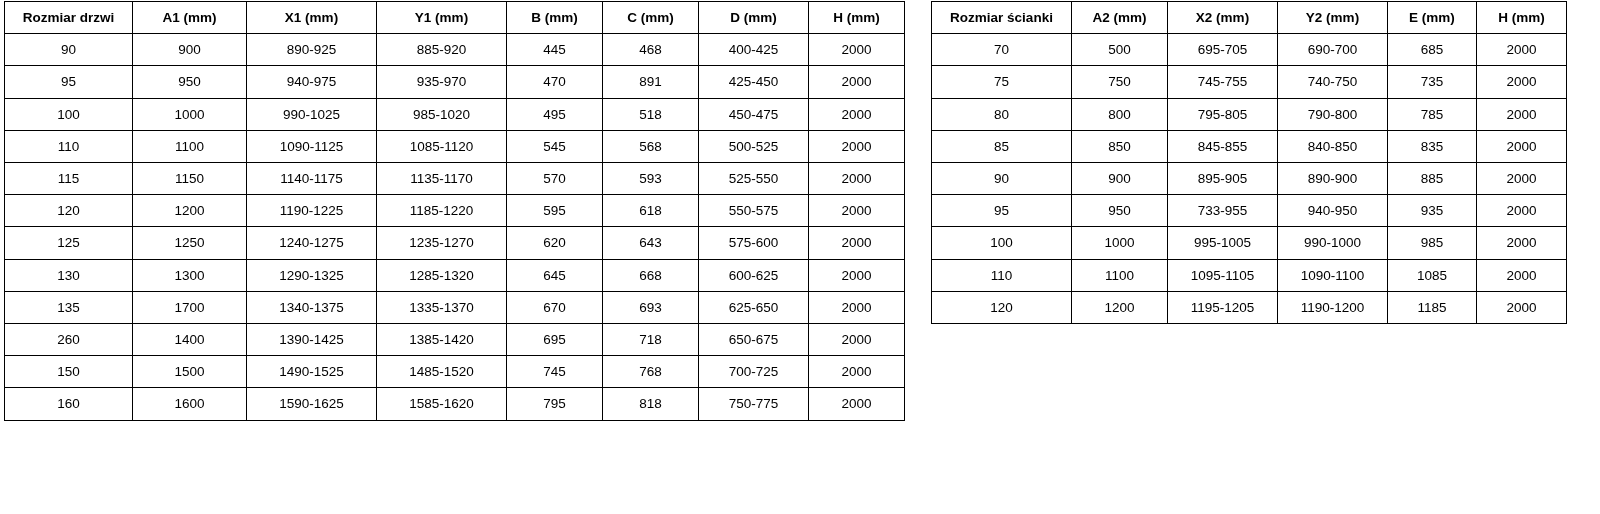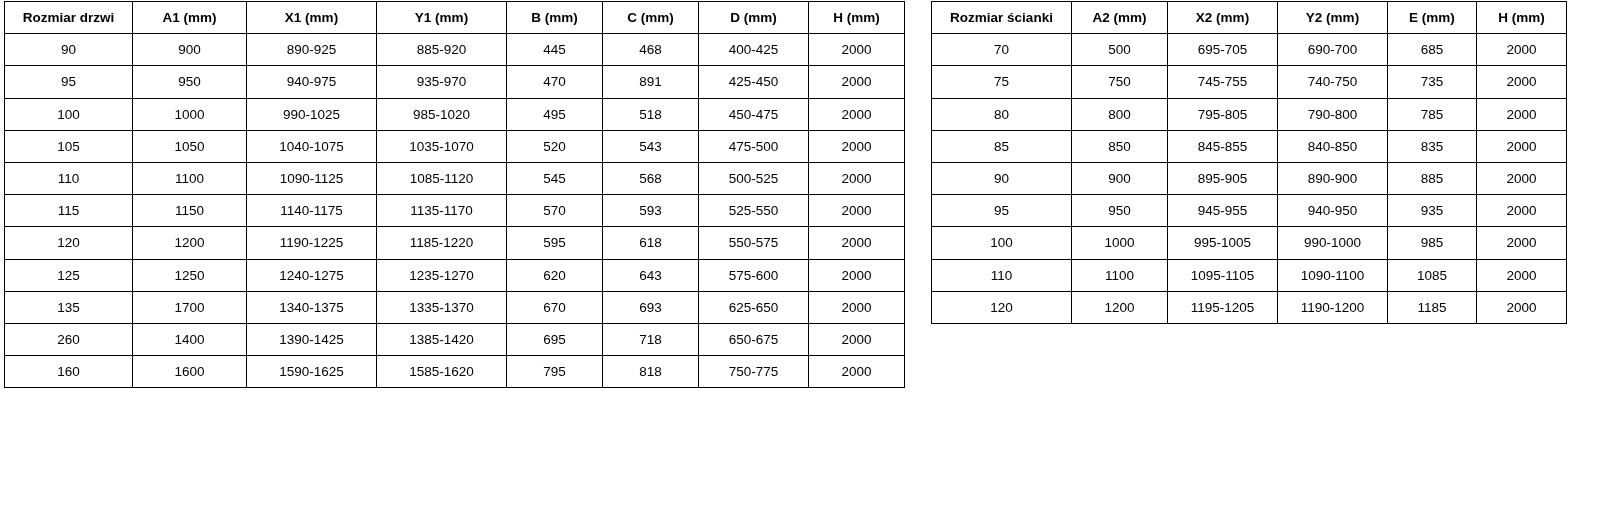--- a/index.html
+++ b/index.html
@@ -124,30 +124,20 @@
           <td>100</td>
           <td>1000</td>
           <td>990-1025</td>
           <td>985-1020</td>
           <td>495</td>
           <td>518</td>
           <td>450-475</td>
           <td>2000</td>
         </tr>
         <tr>
-          <td>105</td>
-          <td>1050</td>
-          <td>1040-1075</td>
-          <td>1035-1070</td>
-          <td>520</td>
-          <td>543</td>
-          <td>475-500</td>
-          <td>2000</td>
-        </tr>
-        <tr>
           <td>110</td>
           <td>1100</td>
           <td>1090-1125</td>
           <td>1085-1120</td>
           <td>545</td>
           <td>568</td>
           <td>500-525</td>
           <td>2000</td>
         </tr>
         <tr>
@@ -174,37 +164,57 @@
           <td>125</td>
           <td>1250</td>
           <td>1240-1275</td>
           <td>1235-1270</td>
           <td>620</td>
           <td>643</td>
           <td>575-600</td>
           <td>2000</td>
         </tr>
         <tr>
+          <td>130</td>
+          <td>1300</td>
+          <td>1290-1325</td>
+          <td>1285-1320</td>
+          <td>645</td>
+          <td>668</td>
+          <td>600-625</td>
+          <td>2000</td>
+        </tr>
+        <tr>
           <td>135</td>
           <td>1700</td>
           <td>1340-1375</td>
           <td>1335-1370</td>
           <td>670</td>
           <td>693</td>
           <td>625-650</td>
           <td>2000</td>
         </tr>
         <tr>
           <td>260</td>
           <td>1400</td>
           <td>1390-1425</td>
           <td>1385-1420</td>
           <td>695</td>
           <td>718</td>
           <td>650-675</td>
+          <td>2000</td>
+        </tr>
+        <tr>
+          <td>150</td>
+          <td>1500</td>
+          <td>1490-1525</td>
+          <td>1485-1520</td>
+          <td>745</td>
+          <td>768</td>
+          <td>700-725</td>
           <td>2000</td>
         </tr>
         <tr>
           <td>160</td>
           <td>1600</td>
           <td>1590-1625</td>
           <td>1585-1620</td>
           <td>795</td>
           <td>818</td>
           <td>750-775</td>
@@ -269,21 +279,21 @@
           <td>90</td>
           <td>900</td>
           <td>895-905</td>
           <td>890-900</td>
           <td>885</td>
           <td>2000</td>
         </tr>
         <tr>
           <td>95</td>
           <td>950</td>
-          <td>945-955</td>
+          <td>733-955</td>
           <td>940-950</td>
           <td>935</td>
           <td>2000</td>
         </tr>
         <tr>
           <td>100</td>
           <td>1000</td>
           <td>995-1005</td>
           <td>990-1000</td>
           <td>985</td>

